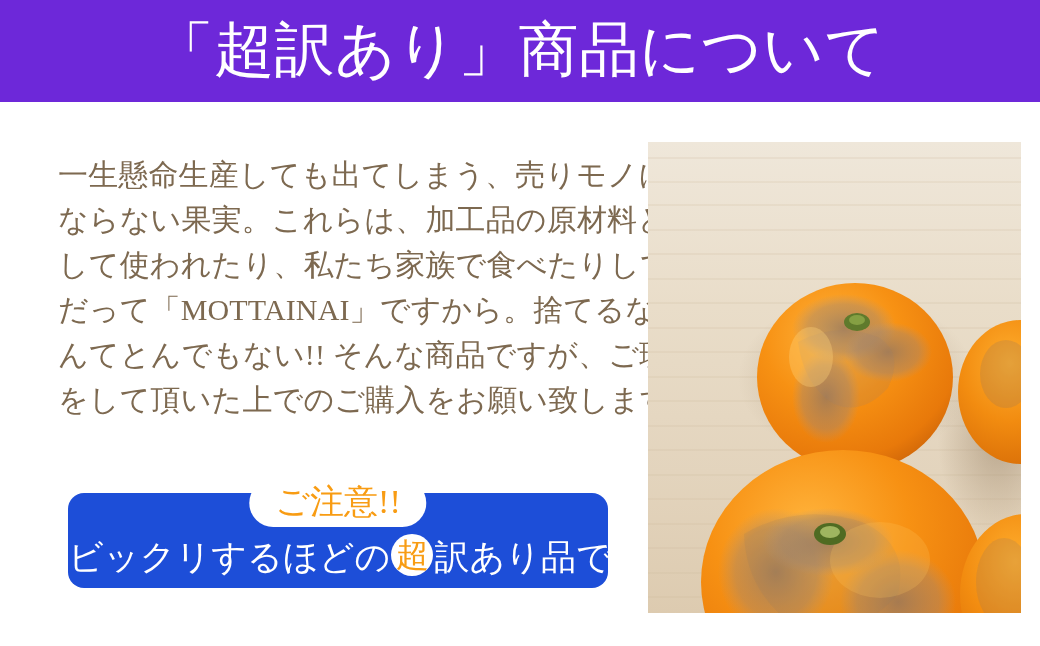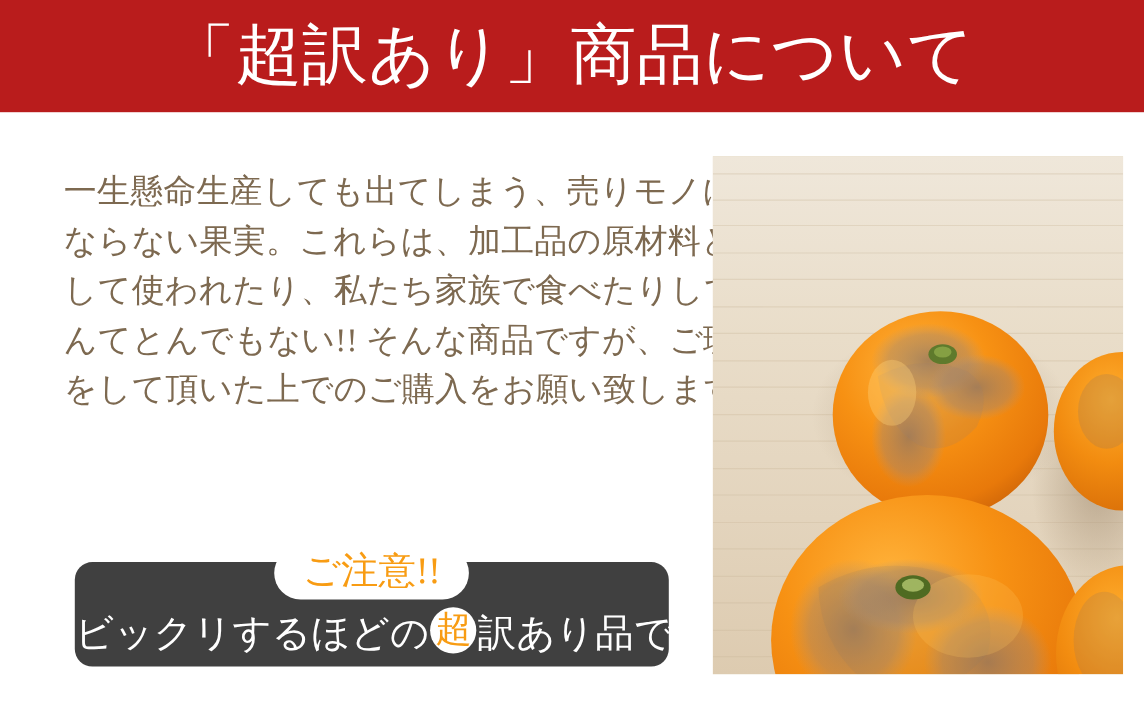--- a/index.html
+++ b/index.html
@@ -23,21 +23,21 @@
     background: #ffffff;
   }
 
   
   .header-banner {
     position: absolute;
     left: 0;
     top: 0;
     width: 1040px;
     height: 102px;
-    background: #b91c1c;
+    background: #6d28d9;
     display: flex;
     align-items: center;
     justify-content: center;
     box-sizing: border-box;
   }
   .header-title {
     color: #ffffff;
     font-size: 60px;
     line-height: 1;
     letter-spacing: 0.005em;
@@ -60,24 +60,24 @@
     line-height: 45px;
     letter-spacing: 0.005em;
     white-space: nowrap;
     font-family: "Liberation Serif", "DejaVu Serif", serif;
   }
 
   
   .callout {
     position: absolute;
     left: 68px;
-    top: 511px;
+    top: 493px;
     width: 540px;
     height: 95px;
-    background: #404040;
+    background: #1d4ed8;
     border-radius: 16px;
   }
   .callout-badge {
     position: absolute;
     left: 50%;
     top: -14px;
     transform: translateX(-50%);
     background: #ffffff;
     border-radius: 26px;
     padding: 2px 26px 4px 26px;
@@ -138,20 +138,21 @@
 <div class="page">
 
   <div class="header-banner">
     <div class="header-title">「超訳あり」商品について</div>
   </div>
 
   <div class="body-copy">
     <div class="body-line">一生懸命生産しても出てしまう、売りモノに</div>
     <div class="body-line">ならない果実。これらは、加工品の原材料と</div>
     <div class="body-line">して使われたり、私たち家族で食べたりして</div>
+    <div class="body-line">だって「MOTTAINAI」ですから。捨てるな</div>
     <div class="body-line">んてとんでもない!! そんな商品ですが、ご理解</div>
     <div class="body-line">をして頂いた上でのご購入をお願い致します。</div>
   </div>
 
   <div class="callout">
     <div class="callout-badge">
       <span class="callout-badge-text">ご注意!!</span>
     </div>
     <div class="callout-main">
       <span>ビックリするほどの</span><span class="kanji-circle">超</span><span>訳あり品です!!</span>

